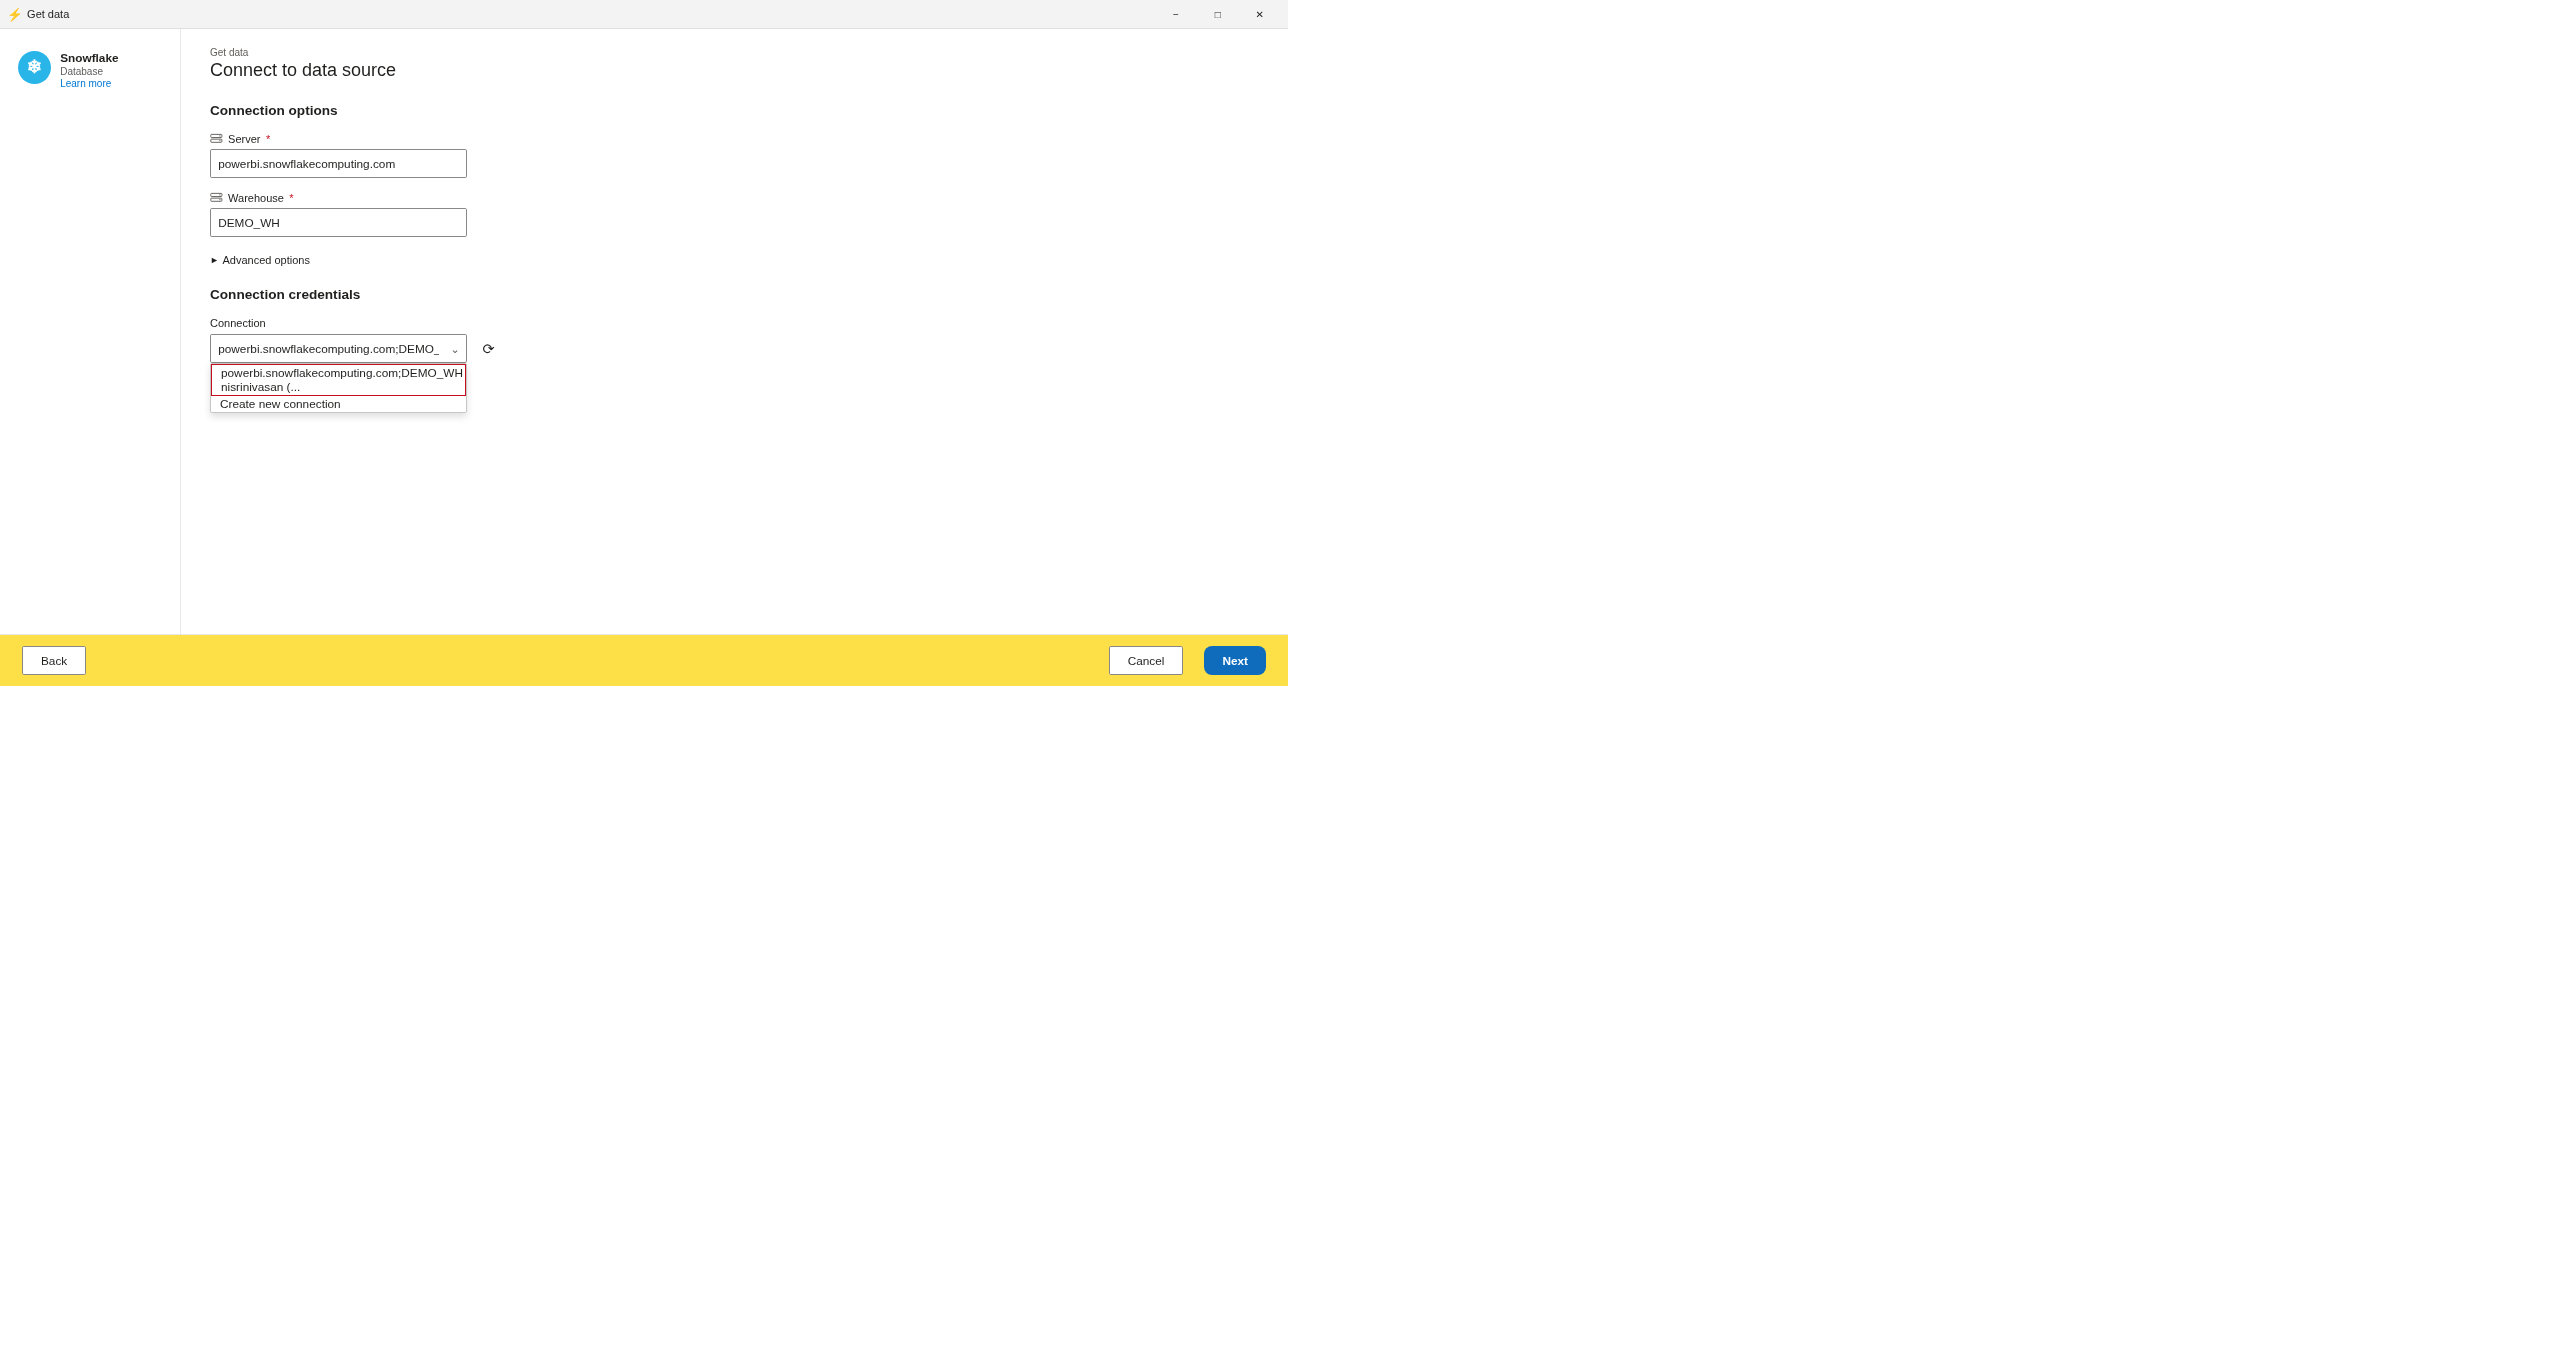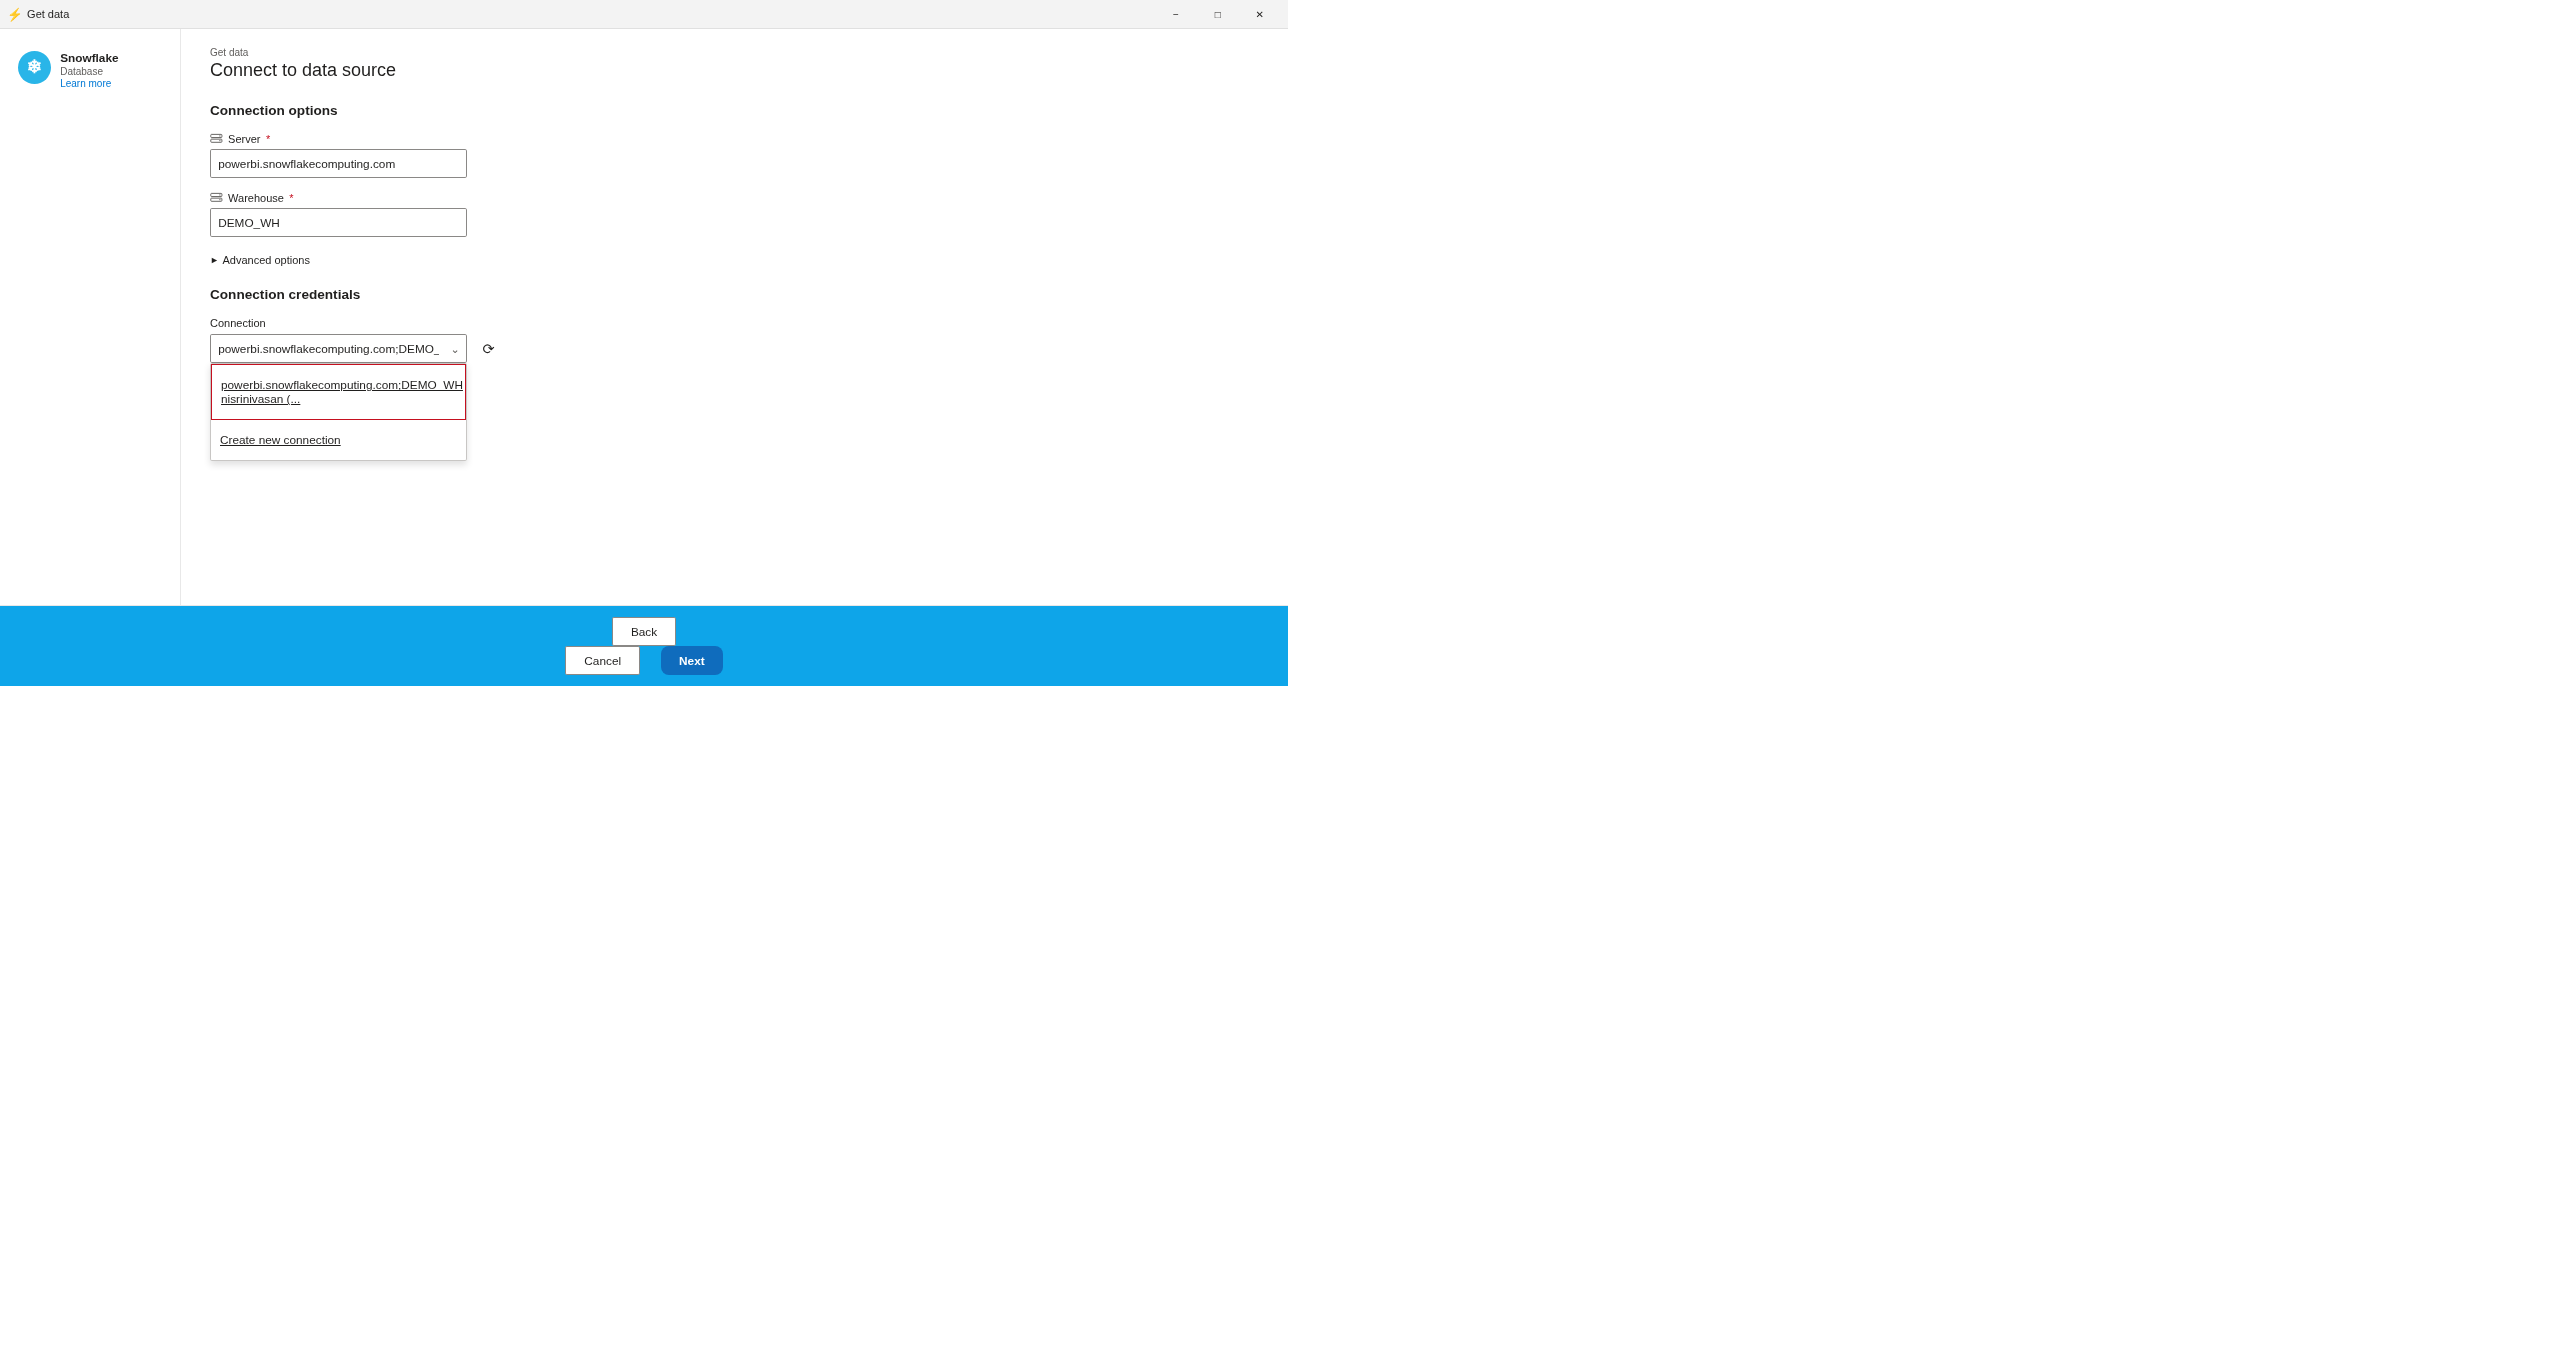--- a/index.html
+++ b/index.html
@@ -247,44 +247,42 @@
       top: 29px;
       left: 0;
       width: 257px;
       background: #ffffff;
       border: 0.9px solid #c8c6c4;
       border-radius: 1.8px;
       box-shadow: 0 3.6px 7.2px rgba(0,0,0,0.12);
       z-index: 100;
     }
     .dropdown-item {
-      padding: 13px 9px;
-      font-size: 11.8px;
-      cursor: pointer;
-      color: #201f1e;
-      text-decoration: underline;
+      padding: 1px 9px;
+      font-size: 11.8px;
+      cursor: pointer;
+      color: #201f1e;
     }
     .dropdown-item.selected {
       border: 1.4px solid #c50f1f;
       background: #ffffff;
     }
     .dropdown-item.create-new {
       color: #201f1e;
     }
 
     
     .footer {
       display: flex;
       justify-content: space-between;
       align-items: center;
       padding: 11px 22px;
       border-top: 0.9px solid #e8e8e8;
       flex-shrink: 0;
-      background: #0ea5e9;
-      flex-direction: column;
+      background: #fde047;
     }
     .footer-left {}
     .footer-right {
       display: flex;
       gap: 21px;
     }
     .btn-secondary {
       height: 29px;
       padding: 0 18px;
       border: 0.9px solid #8a8886;

